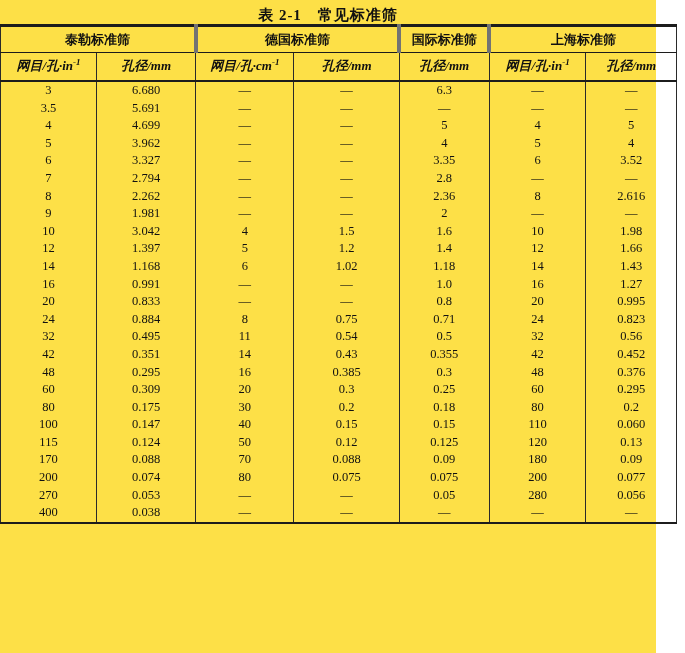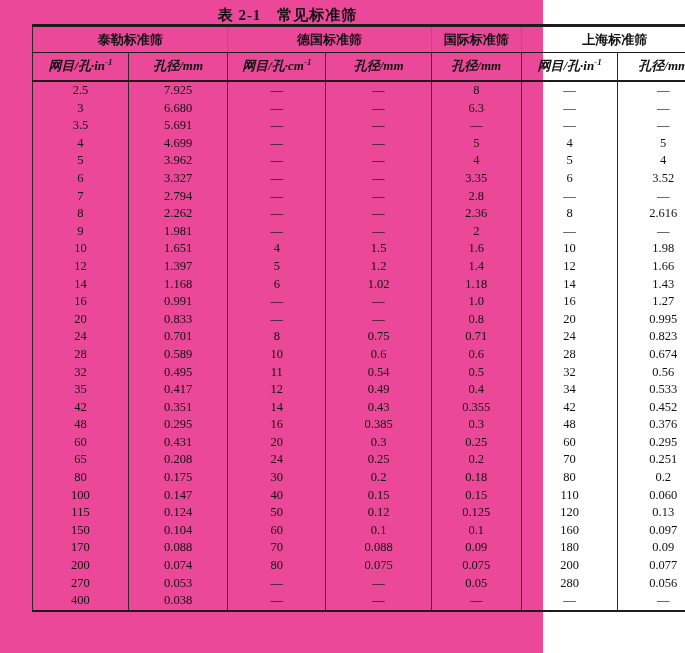--- a/index.html
+++ b/index.html
@@ -2,27 +2,26 @@
 <html><head>
 <meta charset="utf-8">
 <style>
   html, body {
     margin: 0;
     padding: 0;
     background: #ffffff;
   }
   .page {
     position: relative;
-    width: 543px;
+    width: 656px;
     height: 653px;
-    background: #ec4899;
+    background: #fde047;
     font-family: "Liberation Serif", "DejaVu Serif", serif;
     color: #111111;
     box-sizing: border-box;
-    padding-left: 32px;
   }
   .table-title {
     text-align: center;
     font-weight: bold;
     font-size: 15px;
     letter-spacing: 1px;
     padding-top: 6px;
     height: 24px;
     box-sizing: border-box;
   }
@@ -41,21 +40,21 @@
     font-size: 13px;
     padding: 0;
     text-align: center;
     vertical-align: middle;
   }
   tr.group-row th {
     height: 25px;
     border-bottom: 1.5px solid #1c1c1c;
   }
   tr.group-row th.sep {
-    border-left: 1px solid #737373;
+    border-left: 4px solid #737373;
   }
   tr.sub-row th {
     height: 27px;
     border-bottom: 2px solid #1c1c1c;
     font-style: italic;
   }
   tr.sub-row th + th,
   tbody td + td {
     border-left: 1px solid #2a2a2a;
   }
@@ -100,29 +99,20 @@
         <th><span>孔径/mm</span><sup></sup></th>
         <th><span>网目/孔·cm</span><sup>-1</sup></th>
         <th><span>孔径/mm</span><sup></sup></th>
         <th><span>孔径/mm</span><sup></sup></th>
         <th><span>网目/孔·in</span><sup>-1</sup></th>
         <th><span>孔径/mm</span><sup></sup></th>
       </tr>
     </thead>
     <tbody id="table-body">
         <tr>
-          <td>2.5</td>
-          <td>7.925</td>
-          <td>—</td>
-          <td>—</td>
-          <td>8</td>
-          <td>—</td>
-          <td>—</td>
-        </tr>
-        <tr>
           <td>3</td>
           <td>6.680</td>
           <td>—</td>
           <td>—</td>
           <td>6.3</td>
           <td>—</td>
           <td>—</td>
         </tr>
         <tr>
           <td>3.5</td>
@@ -182,21 +172,21 @@
           <td>9</td>
           <td>1.981</td>
           <td>—</td>
           <td>—</td>
           <td>2</td>
           <td>—</td>
           <td>—</td>
         </tr>
         <tr>
           <td>10</td>
-          <td>1.651</td>
+          <td>3.042</td>
           <td>4</td>
           <td>1.5</td>
           <td>1.6</td>
           <td>10</td>
           <td>1.98</td>
         </tr>
         <tr>
           <td>12</td>
           <td>1.397</td>
           <td>5</td>
@@ -227,89 +217,62 @@
           <td>20</td>
           <td>0.833</td>
           <td>—</td>
           <td>—</td>
           <td>0.8</td>
           <td>20</td>
           <td>0.995</td>
         </tr>
         <tr>
           <td>24</td>
-          <td>0.701</td>
+          <td>0.884</td>
           <td>8</td>
           <td>0.75</td>
           <td>0.71</td>
           <td>24</td>
           <td>0.823</td>
-        </tr>
-        <tr>
-          <td>28</td>
-          <td>0.589</td>
-          <td>10</td>
-          <td>0.6</td>
-          <td>0.6</td>
-          <td>28</td>
-          <td>0.674</td>
         </tr>
         <tr>
           <td>32</td>
           <td>0.495</td>
           <td>11</td>
           <td>0.54</td>
           <td>0.5</td>
           <td>32</td>
           <td>0.56</td>
         </tr>
         <tr>
-          <td>35</td>
-          <td>0.417</td>
-          <td>12</td>
-          <td>0.49</td>
-          <td>0.4</td>
-          <td>34</td>
-          <td>0.533</td>
-        </tr>
-        <tr>
           <td>42</td>
           <td>0.351</td>
           <td>14</td>
           <td>0.43</td>
           <td>0.355</td>
           <td>42</td>
           <td>0.452</td>
         </tr>
         <tr>
           <td>48</td>
           <td>0.295</td>
           <td>16</td>
           <td>0.385</td>
           <td>0.3</td>
           <td>48</td>
           <td>0.376</td>
         </tr>
         <tr>
           <td>60</td>
-          <td>0.431</td>
+          <td>0.309</td>
           <td>20</td>
           <td>0.3</td>
           <td>0.25</td>
           <td>60</td>
           <td>0.295</td>
-        </tr>
-        <tr>
-          <td>65</td>
-          <td>0.208</td>
-          <td>24</td>
-          <td>0.25</td>
-          <td>0.2</td>
-          <td>70</td>
-          <td>0.251</td>
         </tr>
         <tr>
           <td>80</td>
           <td>0.175</td>
           <td>30</td>
           <td>0.2</td>
           <td>0.18</td>
           <td>80</td>
           <td>0.2</td>
         </tr>
@@ -325,29 +288,20 @@
         <tr>
           <td>115</td>
           <td>0.124</td>
           <td>50</td>
           <td>0.12</td>
           <td>0.125</td>
           <td>120</td>
           <td>0.13</td>
         </tr>
         <tr>
-          <td>150</td>
-          <td>0.104</td>
-          <td>60</td>
-          <td>0.1</td>
-          <td>0.1</td>
-          <td>160</td>
-          <td>0.097</td>
-        </tr>
-        <tr>
           <td>170</td>
           <td>0.088</td>
           <td>70</td>
           <td>0.088</td>
           <td>0.09</td>
           <td>180</td>
           <td>0.09</td>
         </tr>
         <tr>
           <td>200</td>

